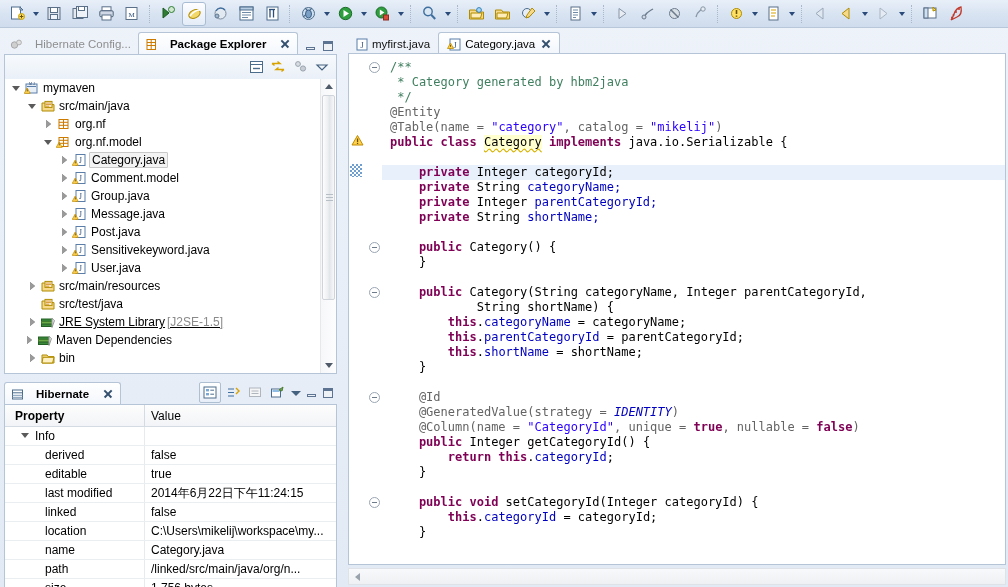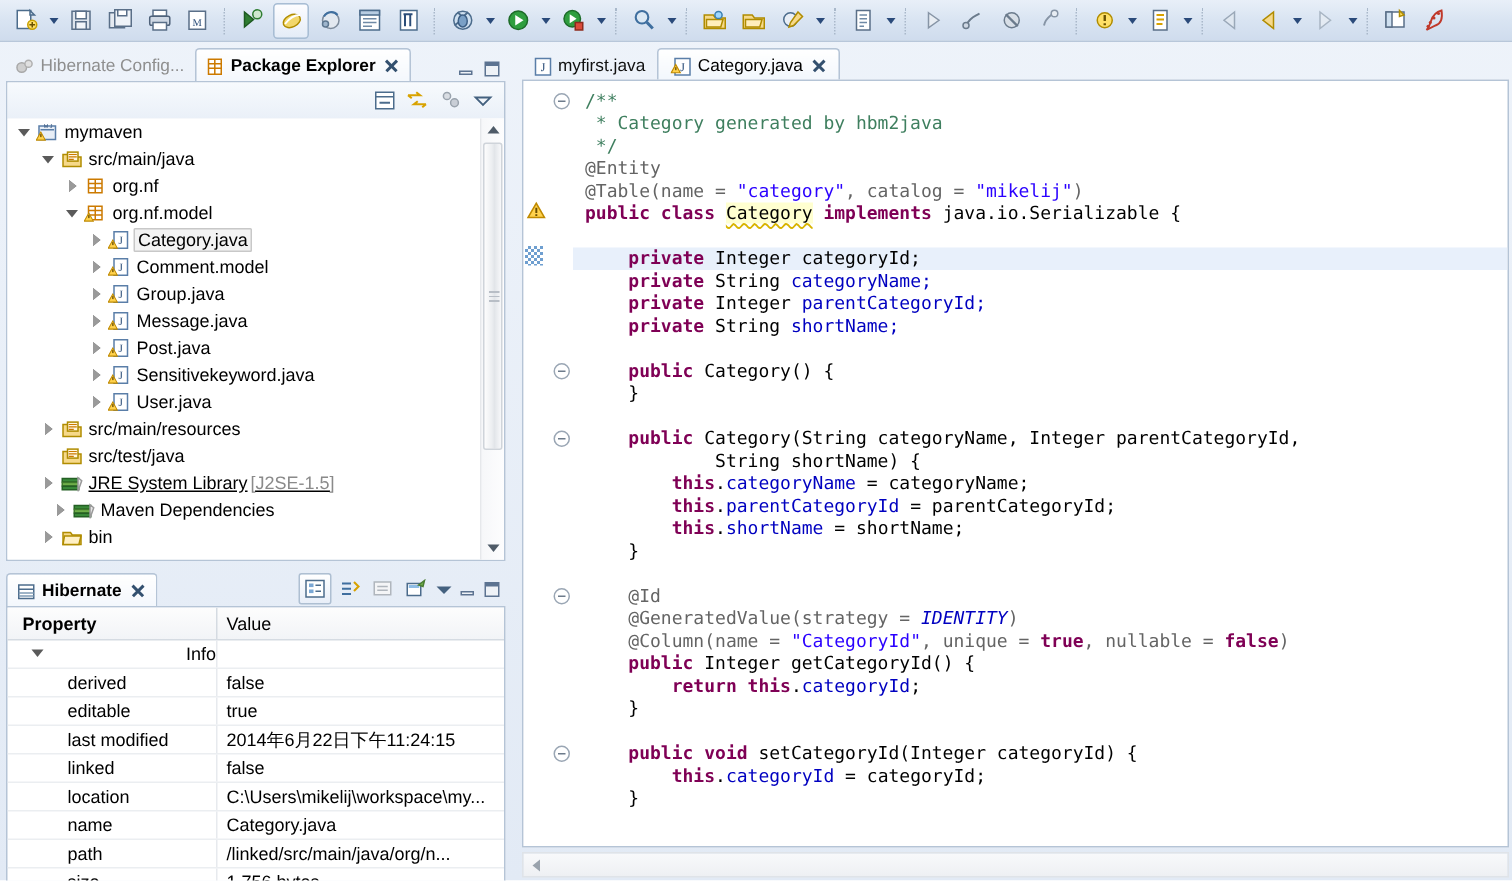--- a/index.html
+++ b/index.html
@@ -74,20 +74,21 @@
   }
   .vtab {
     height: 22px;
     display: flex; align-items: center;
     padding: 0 7px 0 6px;
     font-size: 11.5px;
     border-top-left-radius: 3px;
     border-top-right-radius: 3px;
     position: relative;
     white-space: nowrap;
+    gap: 8px;
   }
   .vtab.inactive { color: #8e8e8e; }
   .vtab.active {
     background: linear-gradient(#ffffff, #f3f7fc);
     border: 1px solid #b5c4d6;
     border-bottom: none;
     font-weight: bold;
     color: #000;
     height: 23px;
     box-sizing: border-box;
@@ -228,21 +229,21 @@
   }
   .ph-row {
     display:flex; height:21px; align-items:center;
     background: linear-gradient(#fdfdfd,#f2f4f7);
     border-bottom:1px solid #d5dbe2;
     font-size:12px;
   }
   .ph-c1 { width:140px; padding-left:10px; box-sizing:border-box; border-right:1px solid #d5dbe2; height:21px; display:flex; align-items:center;font-weight:bold;}
   .ph-c2 { flex:1; padding-left:6px; box-sizing:border-box; height:21px; display:flex; align-items:center;}
   .pr-row { display:flex; height:18px; align-items:center; border-bottom:1px solid #ebeef1; font-size:12px; }
-  .pr-c1 { width:140px; box-sizing:border-box; border-right:1px solid #e7eaee; height:18px; display:flex; align-items:center; overflow:hidden;justify-content:space-between; }
+  .pr-c1 { width:140px; box-sizing:border-box; border-right:1px solid #e7eaee; height:18px; display:flex; align-items:center; overflow:hidden; }
   .pr-c2 { flex:1; padding-left:6px; box-sizing:border-box; height:18px; display:flex; align-items:center; overflow:hidden; white-space:nowrap; }
   .pr-ind-0 { padding-left:16px; }
   .pr-ind-1 { padding-left:40px; }
   .grp-tw { width:10px;height:10px;margin-right:4px;position:relative; flex:none;}
   .grp-tw::after {
     content:""; position:absolute; left:0; top:2px;
     width:0;height:0;
     border-left:4px solid transparent;border-right:4px solid transparent;
     border-top:5px solid #5a5a5a;
   }
@@ -783,21 +784,21 @@
                 <svg width="16" height="15" viewBox="0 0 16 15">
                   <rect x="1.5" y="4" width="11" height="2.3" fill="#3a8a3a" stroke="#246024"></rect>
                   <rect x="1.5" y="6.6" width="11" height="2.3" fill="#6fae4a" stroke="#3f7a2c"></rect>
                   <rect x="1.5" y="9.2" width="11" height="2.3" fill="#3a8a3a" stroke="#246024"></rect>
                   <path d="M12 3.5l2.5 2-2.5 7z" fill="#e6e6e6" stroke="#9a9a9a"></path>
                 </svg>
               </span>
               <span class="tlabel">JRE System Library</span>
               <span class="tdim">[J2SE-1.5]</span>
             </div>
-            <div class="tnode" style="padding-left: 28px;">
+            <div class="tnode" style="padding-left: 17px;">
               <span class="tw collapsed"></span>
               <span class="ticon">
                 <svg width="16" height="15" viewBox="0 0 16 15">
                   <rect x="1.5" y="4" width="11" height="2.3" fill="#3a8a3a" stroke="#246024"></rect>
                   <rect x="1.5" y="6.6" width="11" height="2.3" fill="#6fae4a" stroke="#3f7a2c"></rect>
                   <rect x="1.5" y="9.2" width="11" height="2.3" fill="#3a8a3a" stroke="#246024"></rect>
                   <path d="M12 3.5l2.5 2-2.5 7z" fill="#e6e6e6" stroke="#9a9a9a"></path>
                 </svg>
               </span>
               <span class="tlabel">Maven Dependencies</span>

